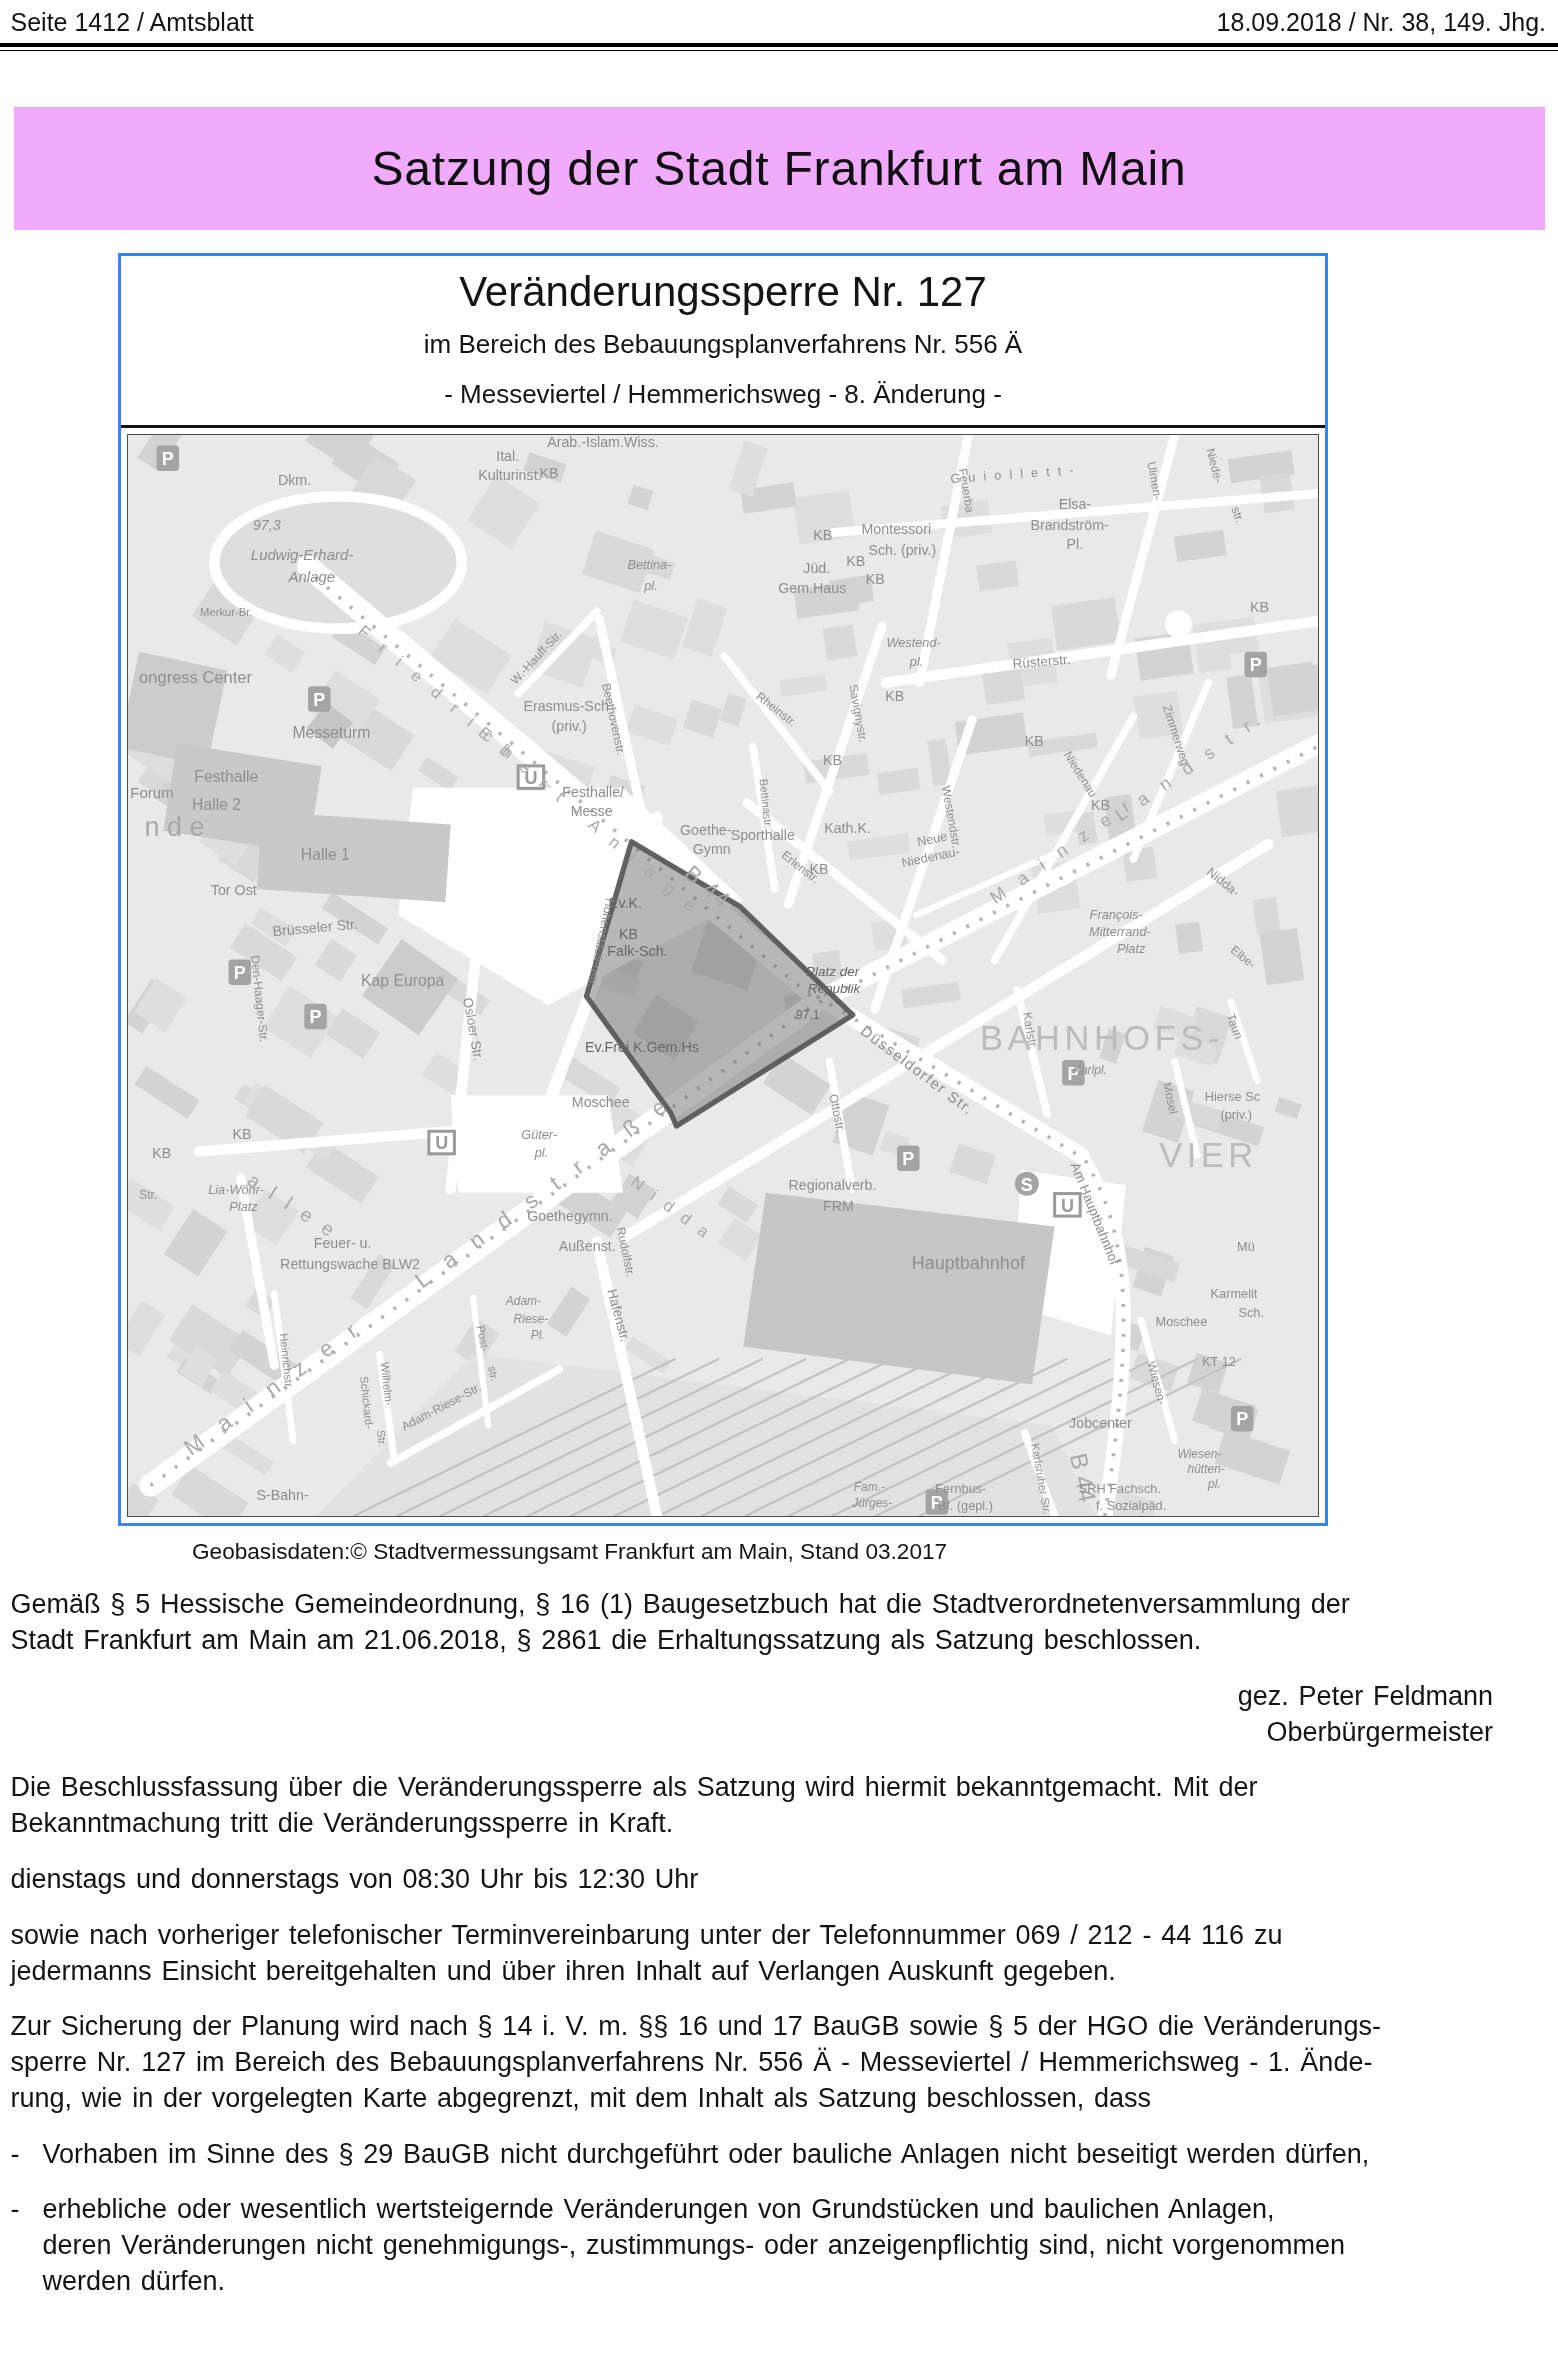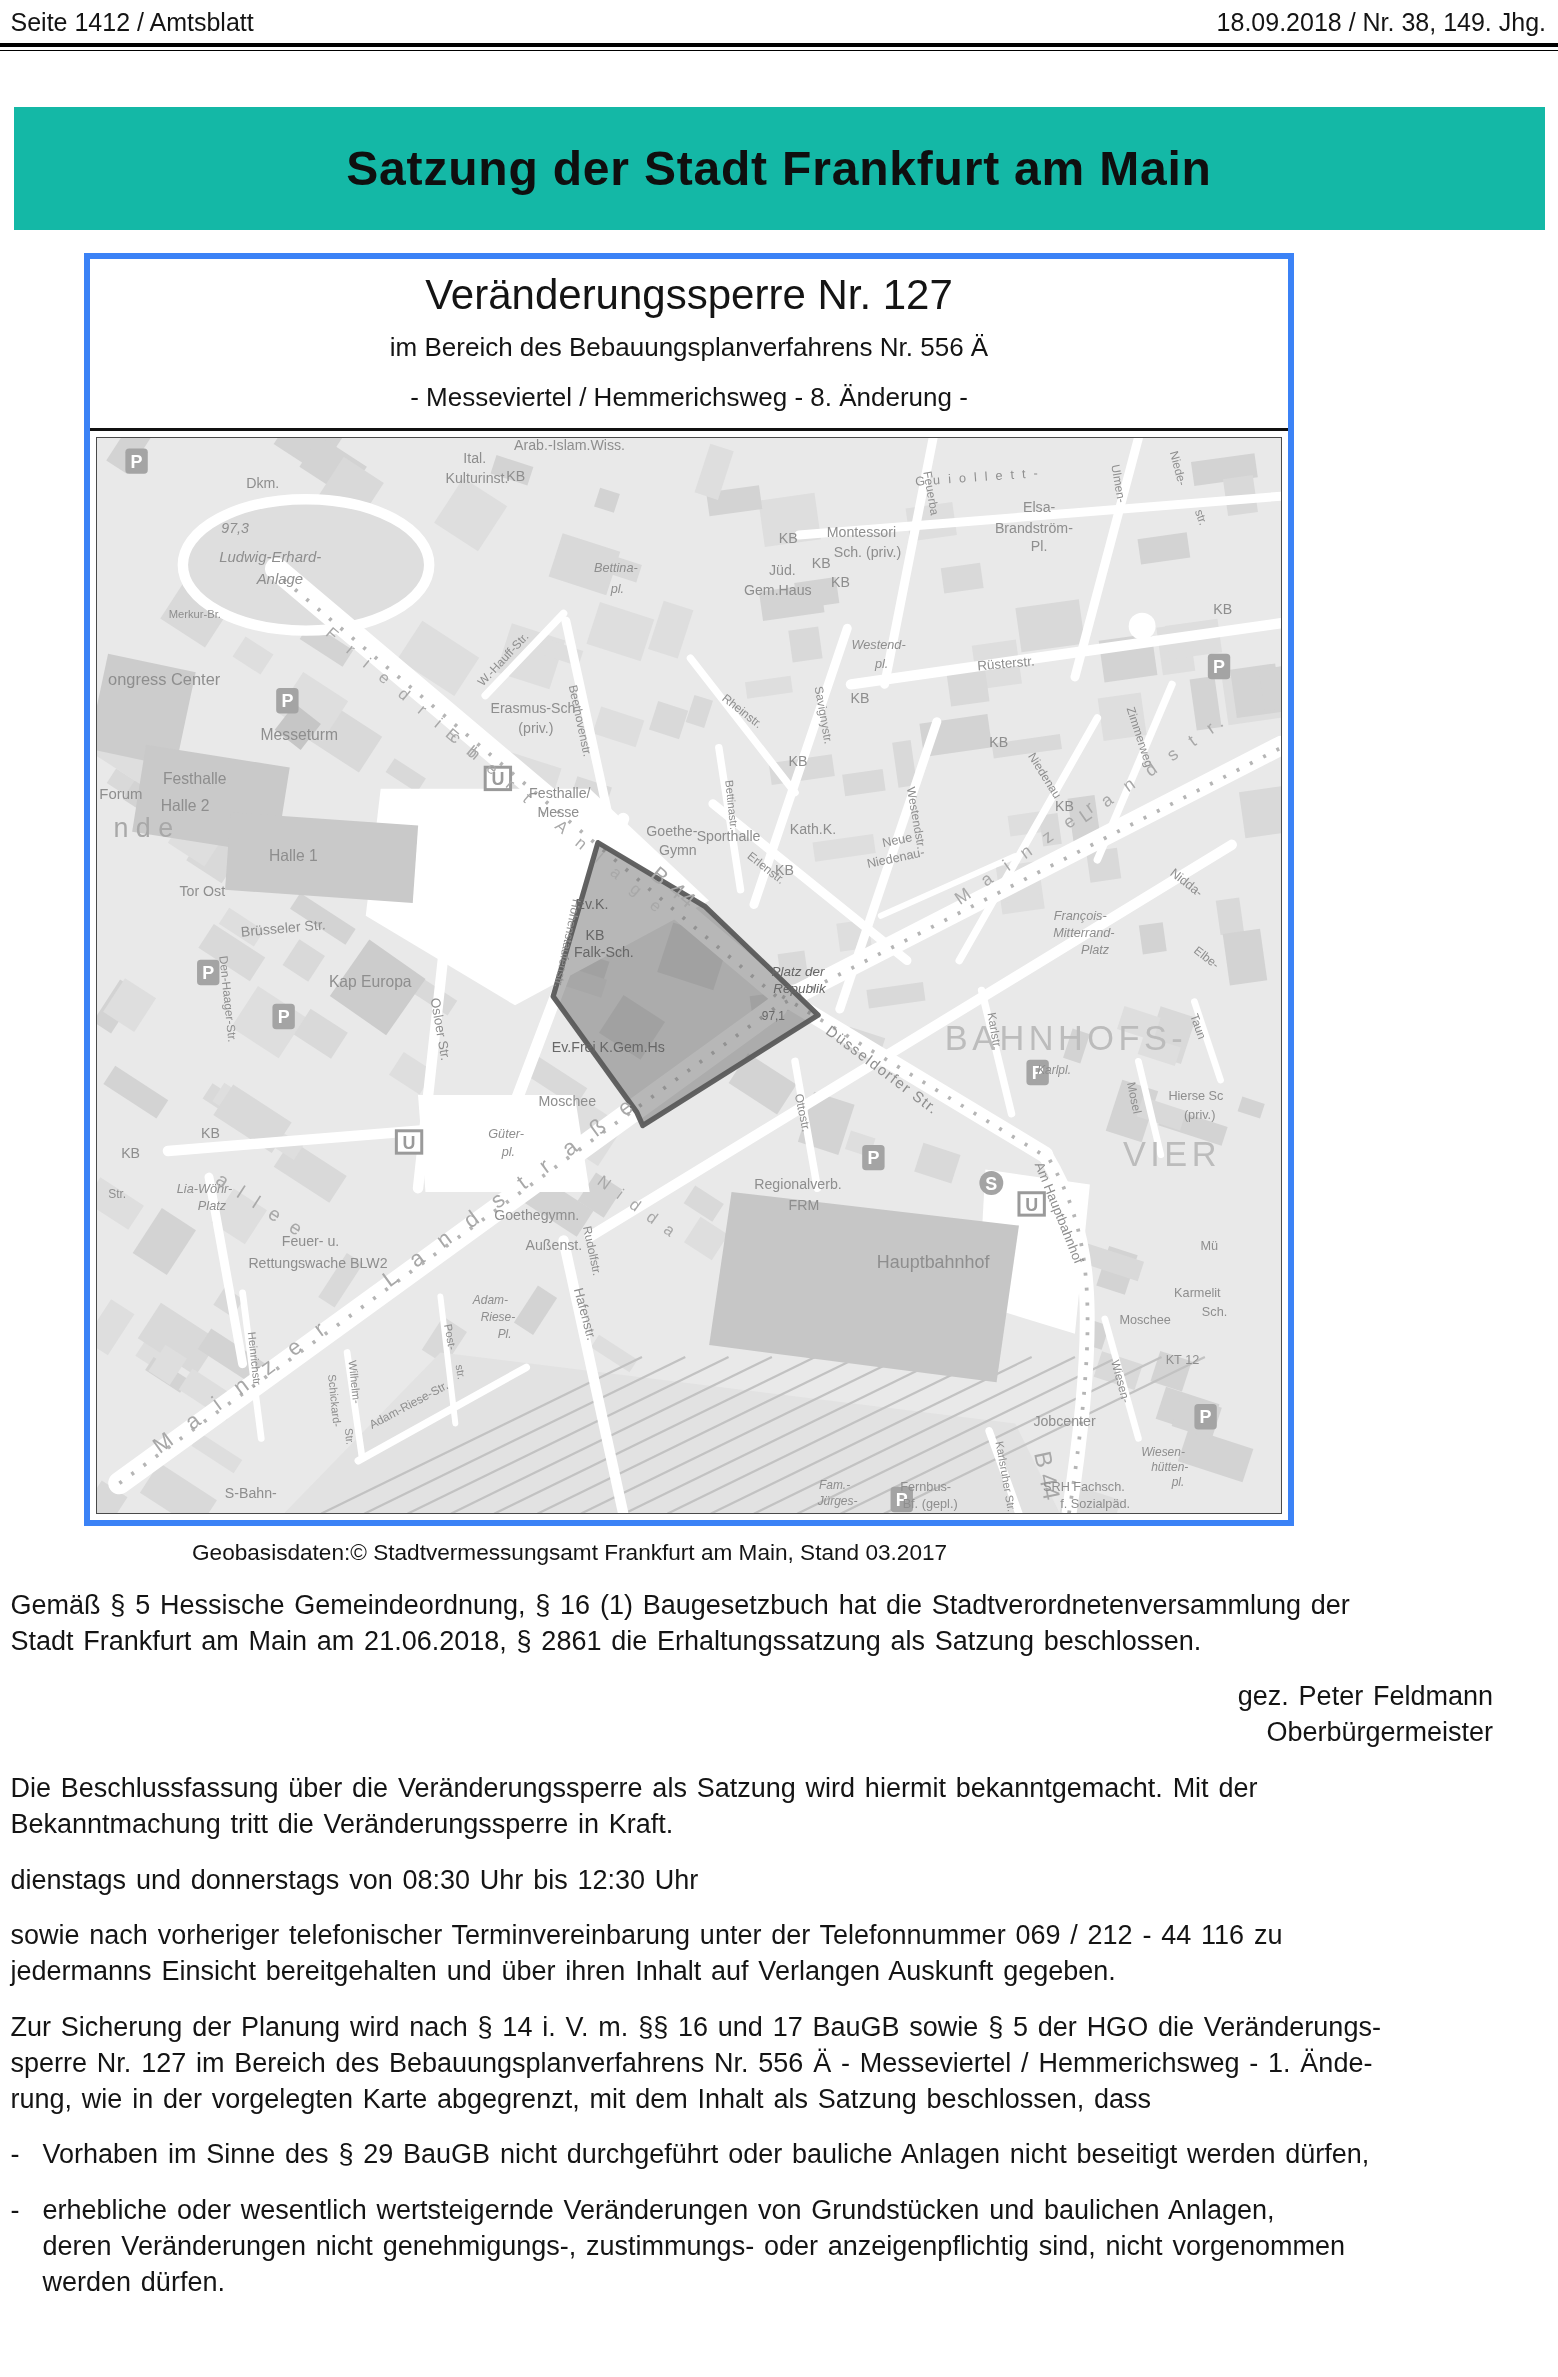--- a/index.html
+++ b/index.html
@@ -3,24 +3,24 @@
 <meta charset="utf-8">
 <style>
   html,body{margin:0;padding:0}
   body{
     width:1558px;height:2377px;overflow:hidden;background:#ffffff;
     font-family:"Liberation Sans",sans-serif;color:#141414;position:relative;
   }
   .hdr{display:flex;justify-content:space-between;align-items:baseline;
        padding:7.5px 12px 6px 10.5px;font-size:25px}
   .rule{height:3px;border-top:4.5px solid #000;border-bottom:1.5px solid #000;margin:0}
-  .banner{margin:56px 13.5px 0 13.5px;height:123px;background:#14b8a6;
+  .banner{margin:56px 13.5px 0 13.5px;height:123px;background:#f0abfc;
           display:flex;align-items:center;justify-content:center;
-          font-size:48px;font-weight:bold;letter-spacing:0.8px;color:#0f0f0f}
-  .frame{margin:23px 0 0 84px;width:1210px;border:6px solid #3b82f6;box-sizing:border-box;background:#fff}
+          font-size:48px;font-weight:normal;letter-spacing:0.8px;color:#0f0f0f}
+  .frame{margin:23px 0 0 118px;width:1210px;border:3px solid #3b82f6;box-sizing:border-box;background:#fff}
   .titleblock{text-align:center;padding:9px 7.5px 6px}
   .t1{font-size:42px;line-height:54px}
   .t2{font-size:26px;line-height:50px}
   .map-wrap{border-top:3px solid #111;padding:6px}
   .map-wrap svg{display:block;width:100%;height:auto;border:1.5px solid #4a4a4a;box-sizing:border-box;background:#fff}
   .map-label{font-family:"Liberation Sans",sans-serif}
   .caption{margin:13.5px 0 0 192px;font-size:22.6px}
   .bodytext{margin:21px 12px 0 10.5px;font-size:27px;line-height:36px;word-spacing:2.3px}
   .para{white-space:pre-line;margin:0 0 19.6px}
   .sig{font-weight:normal;text-align:right;padding-right:53px;white-space:pre-line;margin:0 0 19.6px}

